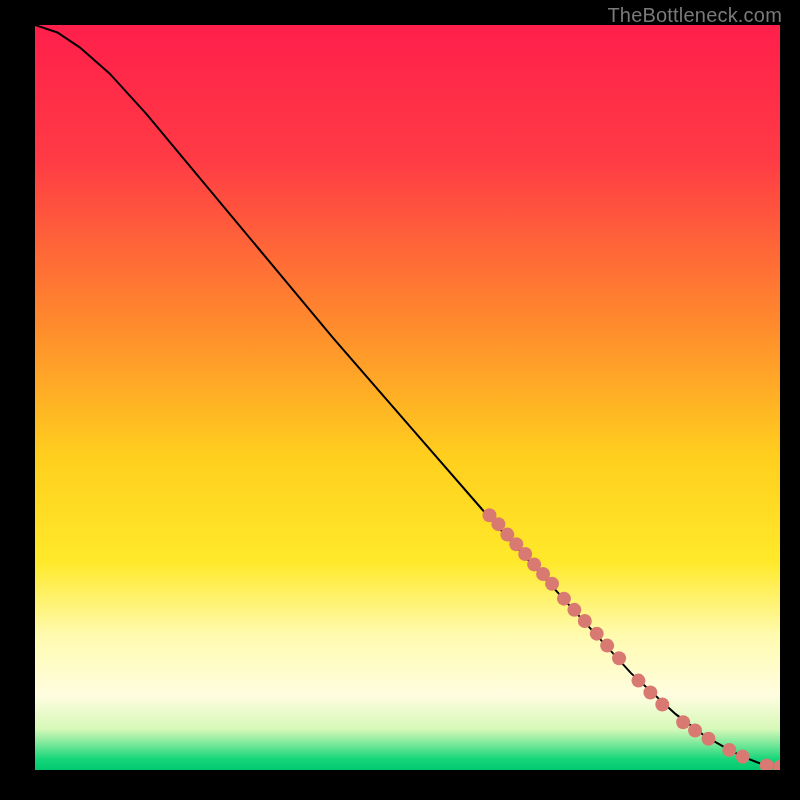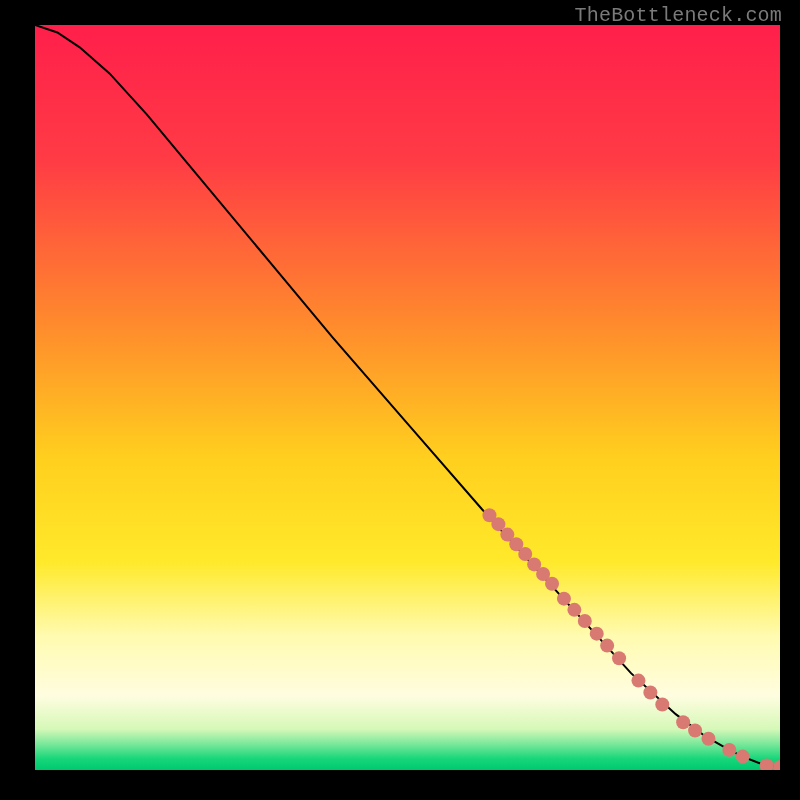--- a/index.html
+++ b/index.html
@@ -11,21 +11,20 @@
     overflow: hidden;
     font-family: Arial, Helvetica, sans-serif;
   }
   .frame {
     position: absolute;
     left: 0;
     top: 0;
     width: 800px;
     height: 800px;
     background: #000;
-    font-family: Liberation Mono, monospace;
   }
   .plot {
     position: absolute;
     left: 35px;
     top: 25px;
     width: 745px;
     height: 745px;
     overflow: hidden;
   }
   .watermark {

